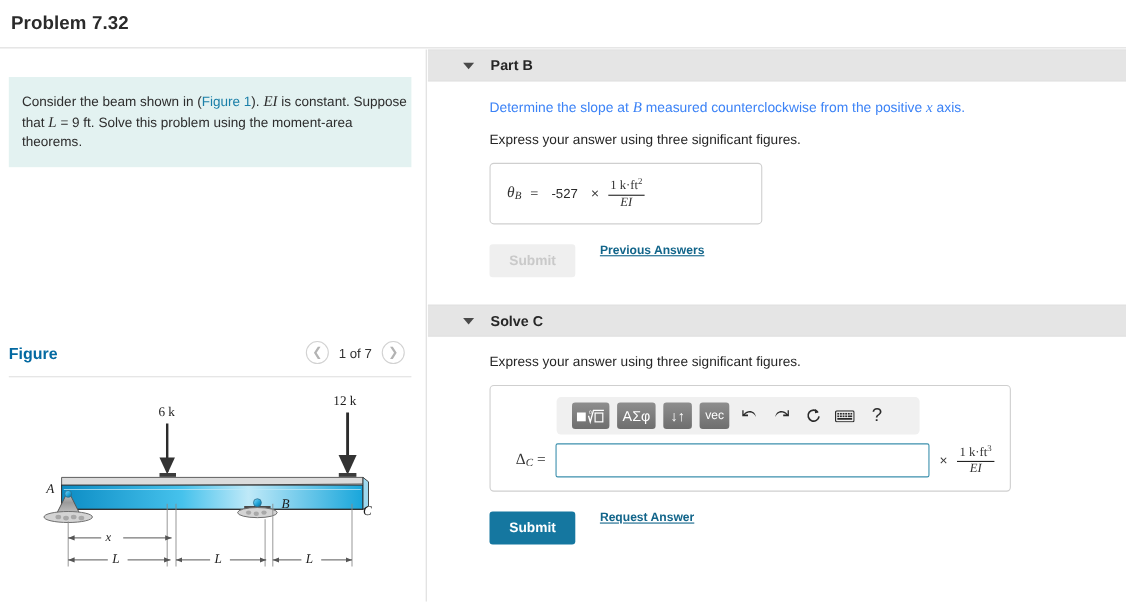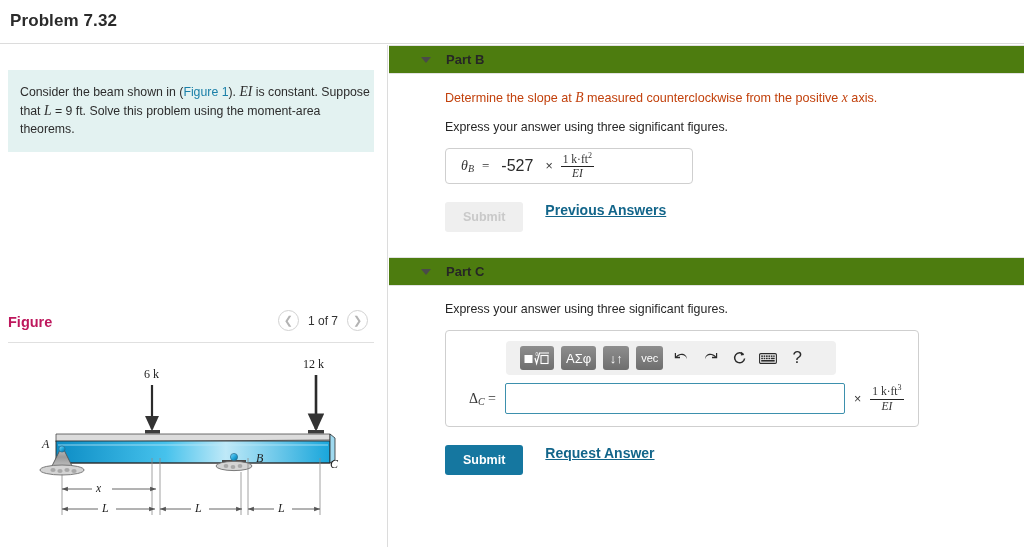--- a/index.html
+++ b/index.html
@@ -67,21 +67,21 @@
     position: absolute;
     left: 8px; top: 263px;
     width: 366px;
     height: 36px;
   }
   .fig-title {
     position: absolute;
     left: 0; top: 6px;
     font-size: 14.5px;
     font-weight: bold;
-    color: #be185d;
+    color: #0369a1;
   }
   .pager {
     position: absolute;
     right: 6px; top: 2px;
     display: flex;
     align-items: center;
     gap: 9px;
   }
   .pg-btn {
     width: 21px; height: 21px;
@@ -114,21 +114,21 @@
   
   .right-panel {
     position: absolute;
     left: 389px; top: 45px;
     width: 635px;
     height: 502px;
   }
   .part-header {
     position: relative;
     height: 29px;
-    background: #4d7c0f;
+    background: #e5e5e5;
     border-top: 1px solid #e2e2e2;
     border-bottom: 1px solid #e2e2e2;
     box-sizing: border-box;
   }
   .caret {
     position: absolute;
     left: 32px; top: 11px;
     width: 0; height: 0;
     border-left: 5px solid transparent;
     border-right: 5px solid transparent;
@@ -139,53 +139,53 @@
     left: 57px; top: 6px;
     font-size: 13px;
     font-weight: bold;
     color: #262626;
   }
   .part-body {
     padding: 16px 0 0 56px;
   }
   .prompt {
     font-size: 12.6px;
-    color: #c2410c;
+    color: #3b82f6;
     margin: 0 0 14px 0;
   }
   .prompt-bold {
     font-size: 12.4px;
     font-weight: normal;
     color: #262626;
     margin: 0 0 14px 0;
   }
 
   .answer-box {
     border: 1px solid #cfcfcf;
     border-radius: 4px;
     background: #fff;
     box-sizing: border-box;
   }
   .answer-box.b {
     width: 248px;
-    height: 36px;
+    height: 56px;
     display: flex;
     align-items: center;
     padding-left: 15px;
   }
   .eq-row { display: flex; align-items: center; gap: 8px; }
   .sym {
     font-family: "Liberation Serif", serif;
     font-style: italic;
     font-size: 14px;
   }
   .sub { font-size: 10px; vertical-align: -2px; font-style: italic; }
   .eqsign { font-family: "Liberation Serif", serif; font-size: 13px; }
   .numval {
-    font-size: 16px;
+    font-size: 12px;
     color: #2b2b2b;
     margin: 12px 4px;
   }
   .times { font-size: 12.5px; color: #3a3a3a; }
   .frac {
     display: inline-flex;
     flex-direction: column;
     align-items: center;
     font-family: "Liberation Serif", serif;
     line-height: 1.02;
@@ -225,21 +225,21 @@
   .btn-disabled {
     background: #efefef;
     color: #c9c9c9;
   }
   .btn-primary {
     background: #1577a0;
     color: #fff;
   }
   .link {
     color: #12658a;
-    font-size: 14px;
+    font-size: 11px;
     font-weight: bold;
     text-decoration: underline;
     cursor: pointer;
   }
   .notice {
     margin-top: 16px;
     width: 260px;
     height: 36px;
     border: 1px solid #d8d8d8;
     border-radius: 4px;
@@ -490,21 +490,21 @@
 
       <div class="btn-row">
         <button class="btn btn-disabled">Submit</button>
         <span class="link">Previous Answers</span>
       </div>
 
     </div>
 
     <div class="part-header" style="margin-top:25px;">
       <div class="caret"></div>
-      <div class="part-label">Part C</div>
+      <div class="part-label">Solve C</div>
     </div>
     <div class="part-body">
 
       <p class="prompt-bold">Express your answer using three significant figures.</p>
 
       <div class="answer-box c">
         <div class="mathbar">
           <div class="mb sq">
             <svg width="26" height="15" viewBox="0 0 26 15">
               <rect x="0.5" y="4" width="8" height="8" fill="#fff"></rect>

